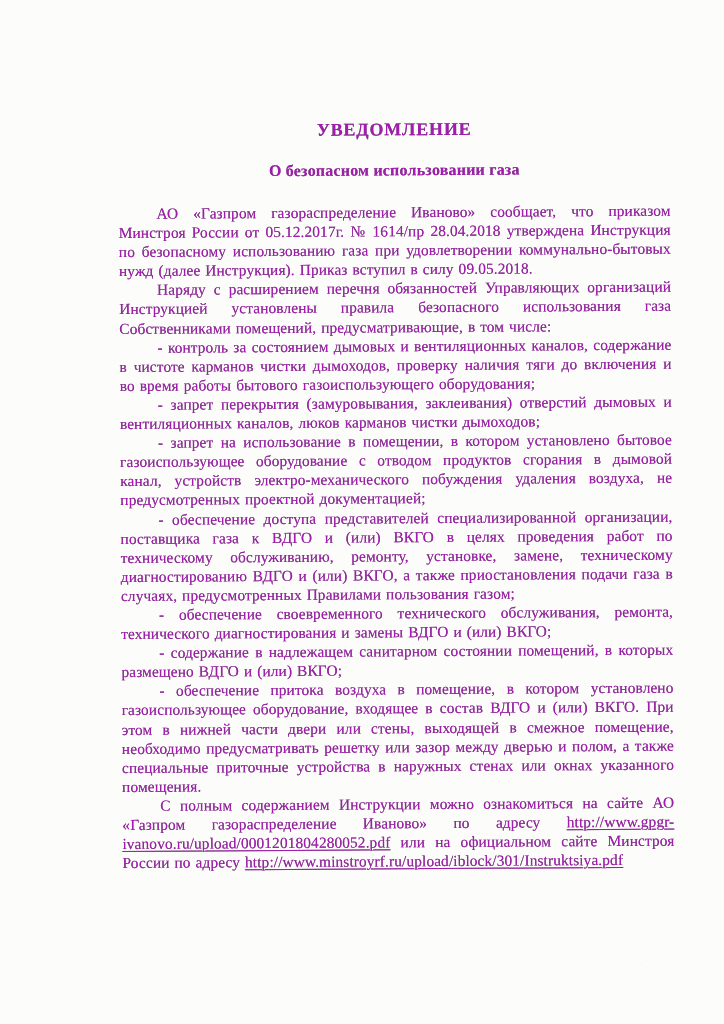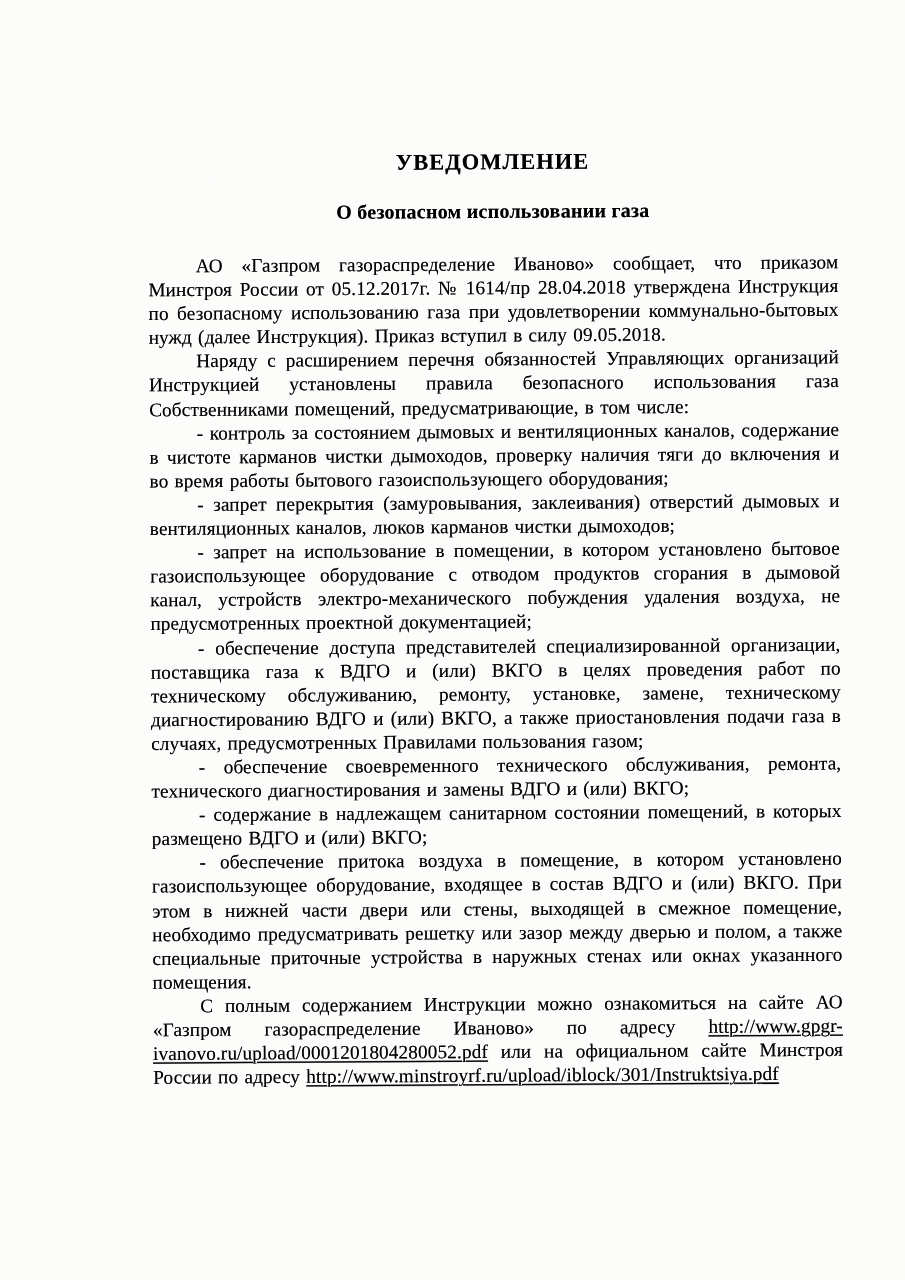--- a/index.html
+++ b/index.html
@@ -8,21 +8,21 @@
     background: #e8e8e8;
   }
   .page {
     position: relative;
     width: 724px;
     height: 1024px;
     margin: 0 auto;
     background: #fcfcfb;
     overflow: hidden;
     font-family: "Liberation Serif", "DejaVu Serif", serif;
-    color: #000000;
+    color: #a21caf;
   }
   .noise-layer {
     position: absolute;
     left: 0;
     top: 0;
     pointer-events: none;
   }
   .content {
     position: absolute;
     left: 118px;

